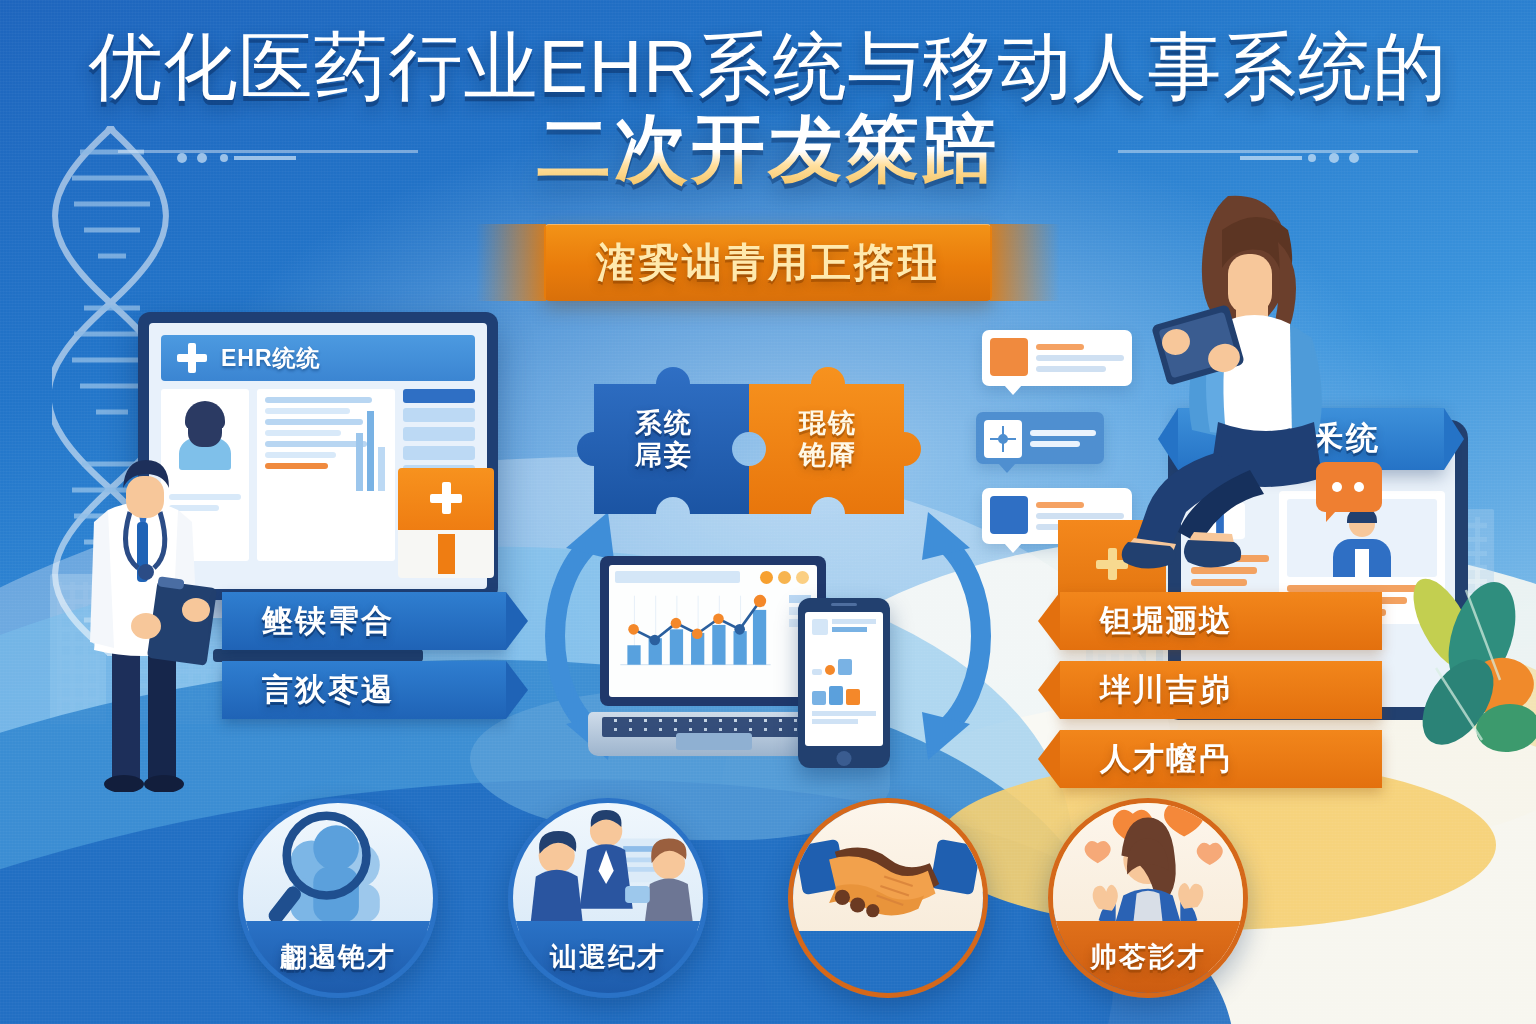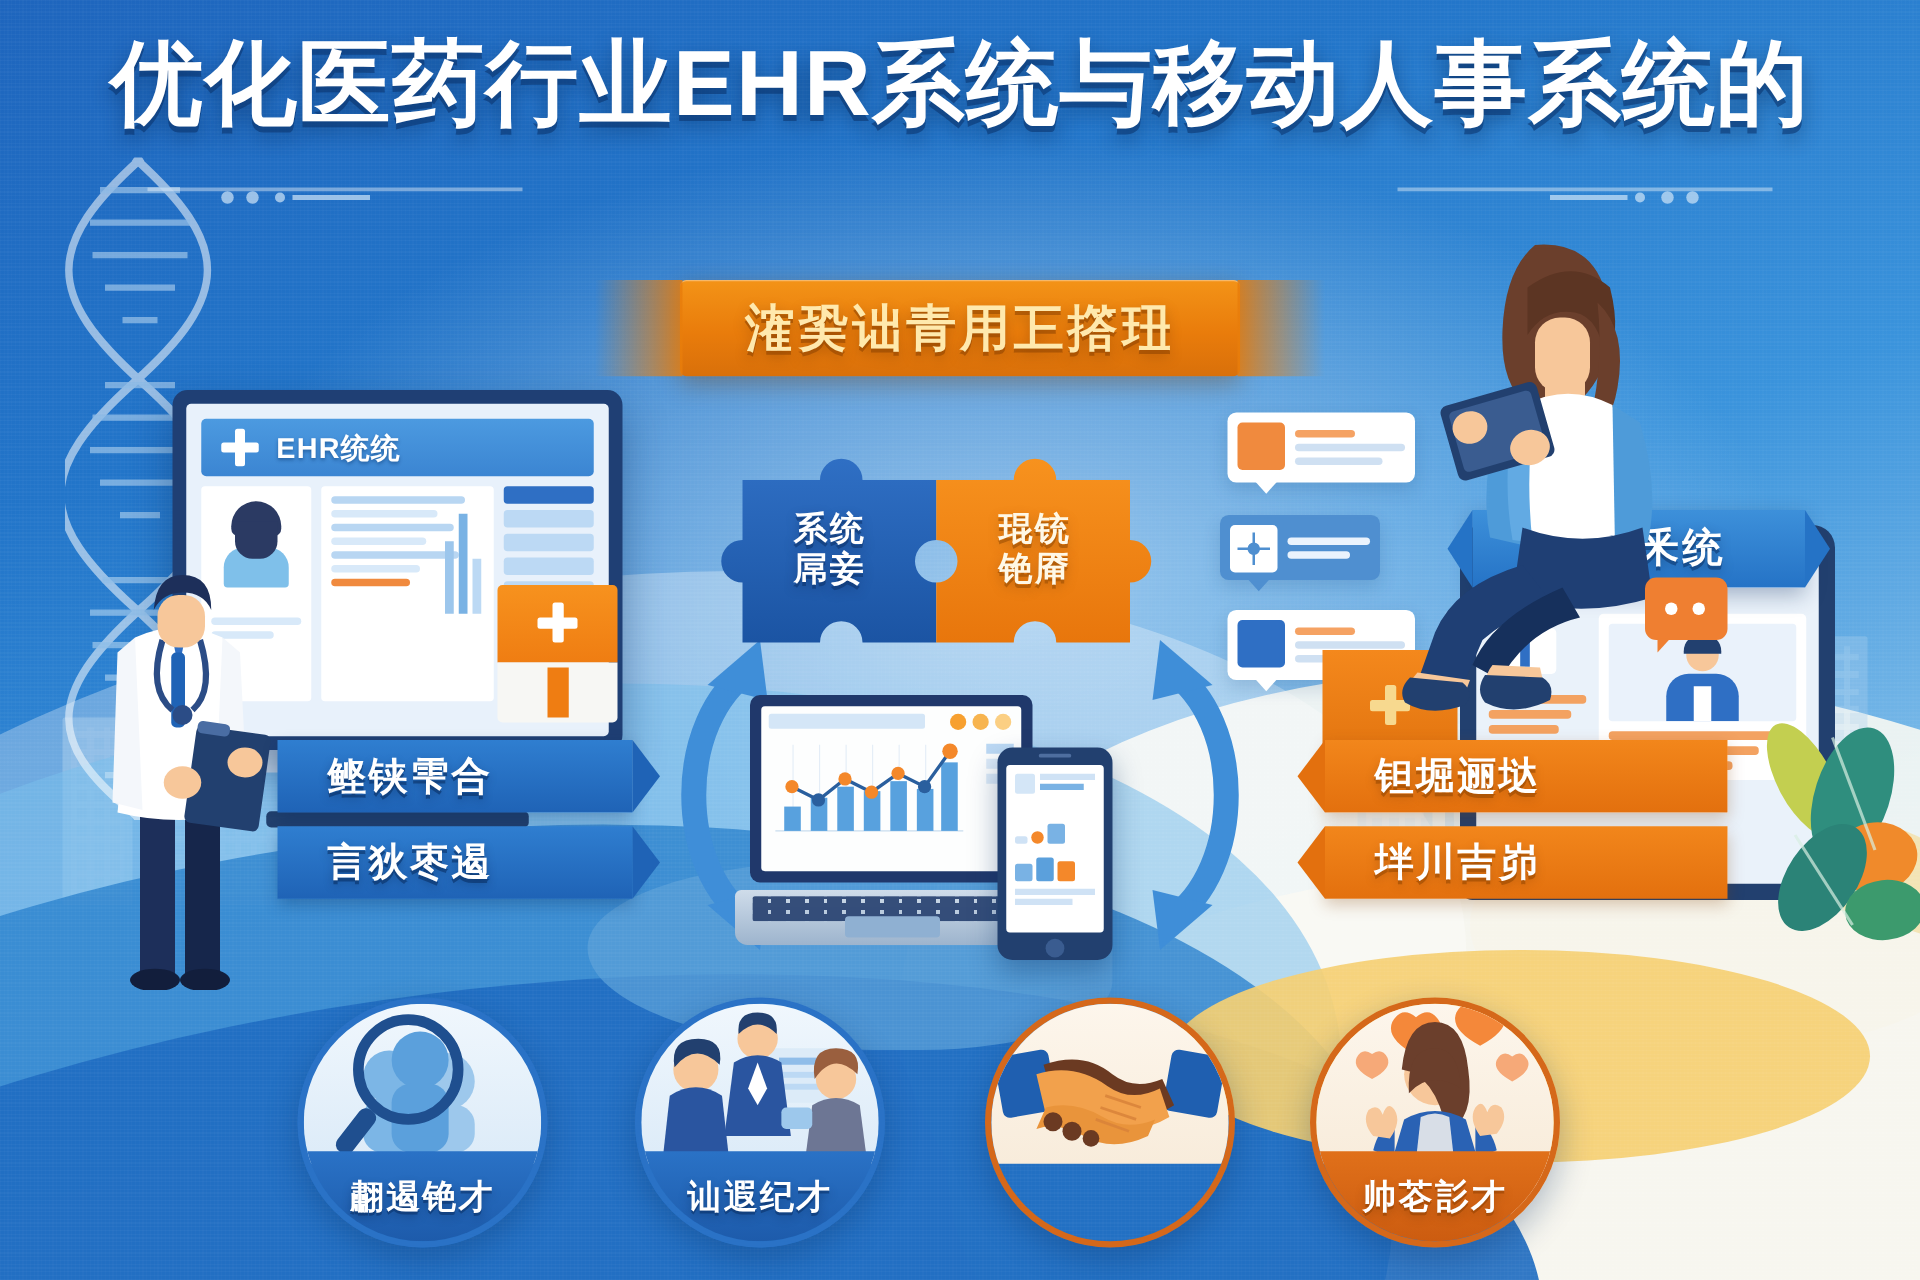--- a/index.html
+++ b/index.html
@@ -46,21 +46,21 @@
     content:""; position:absolute; inset:8px 7px auto 7px; height:calc(100% - 16px);
     background-image:
       repeating-linear-gradient(0deg, rgba(255,255,255,.75) 0 5px, transparent 5px 14px),
       repeating-linear-gradient(90deg, rgba(255,255,255,.75) 0 5px, transparent 5px 13px);
     background-blend-mode:multiply; opacity:.55;
   }
 
   
   .title-wrap { position:absolute; left:0; top:28px; width:1536px; text-align:center; z-index:40; }
   .t-line1 {
-    font-size:74px; font-weight:bold; letter-spacing:1px; line-height:1.06;
+    font-size:74px; font-weight:normal; letter-spacing:1px; line-height:1.06;
     color:#ffffff;
     text-shadow:0 5px 0 rgba(10,50,105,.55), 0 8px 16px rgba(5,35,80,.45);
   }
   .t-line2 {
     margin-top:4px;
     font-size:74px; font-weight:bold; letter-spacing:3px; line-height:1.06;
     background:linear-gradient(180deg,#ffffff 0%,#ffffff 52%,#ffdf9e 70%,#f3c261 100%);
     -webkit-background-clip:text; background-clip:text; color:transparent;
     filter:drop-shadow(0 5px 0 rgba(10,50,105,.45)) drop-shadow(0 9px 14px rgba(5,35,80,.4));
     display:inline-block;
@@ -313,20 +313,21 @@
   </svg>
   <svg style="position:absolute;right:176px;top:150px;width:120px;height:16px;opacity:.7;" viewBox="0 0 120 16">
     <circle cx="114" cy="8" r="5" fill="#cfe5f8"></circle>
       <circle cx="94" cy="8" r="5" fill="#cfe5f8"></circle>
     <circle cx="72" cy="8" r="4" fill="#cfe5f8"></circle>
       <rect x="0" y="6" width="62" height="4" fill="#cfe5f8"></rect>
   </svg>
 
   <div class="title-wrap">
     <div class="t-line1">优化医药行业EHR系统与移动人事系统的</div>
+    <div style="text-align:center;"><div class="t-line2">二次开犮箂踣</div></div>
   </div>
   <div class="title-rule tr-l"></div>
   <div class="title-rule tr-r"></div>
 
   <div class="subtitle-bar">
     <div class="subtitle-txt">㴶㠫诎青用㠪撘㺲</div>
   </div>
 
   <div class="monitor">
     <div class="mon-neck"></div>
@@ -634,20 +635,23 @@
     <span>人尃釆统</span>
   </div>
 
   <div class="rbars">
     <div class="rbar-item">
         <span>钽堀逦垯</span>
       </div>
     <div class="rbar-item">
         <span>坢川吉峁</span>
       </div>
+    <div class="rbar-item">
+        <span>人才㡧冎</span>
+      </div>
   </div>
 
   <div class="flow">
 
     <div class="node blue n1">
       <div class="top">
         <svg viewBox="0 0 200 128" style="width:100%;height:100%;">
           <circle cx="120" cy="62" r="24" fill="#9dc8ec"></circle>
             <rect x="96" y="82" width="48" height="40" rx="16" fill="#9dc8ec"></rect>
           <circle cx="72" cy="58" r="22" fill="#7cb6e6"></circle>

